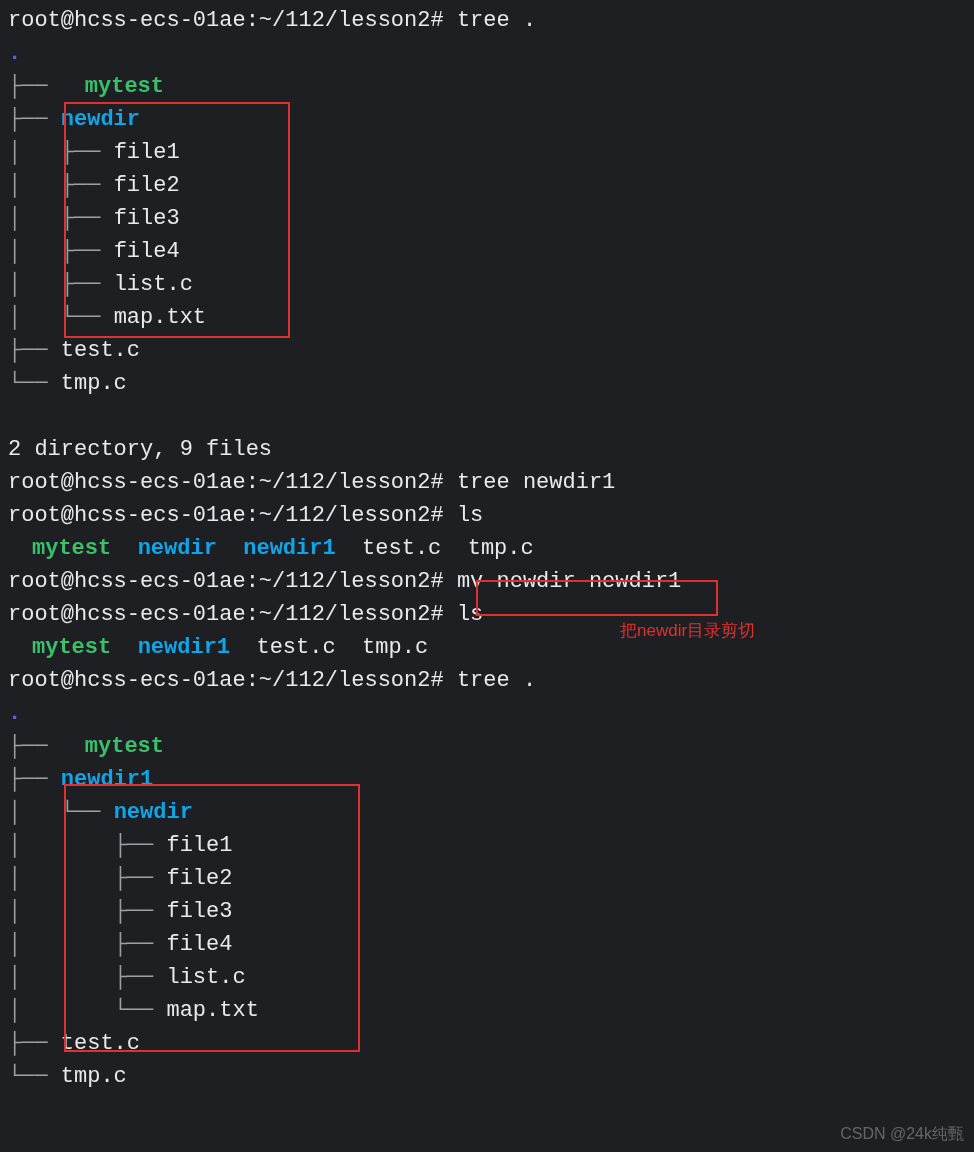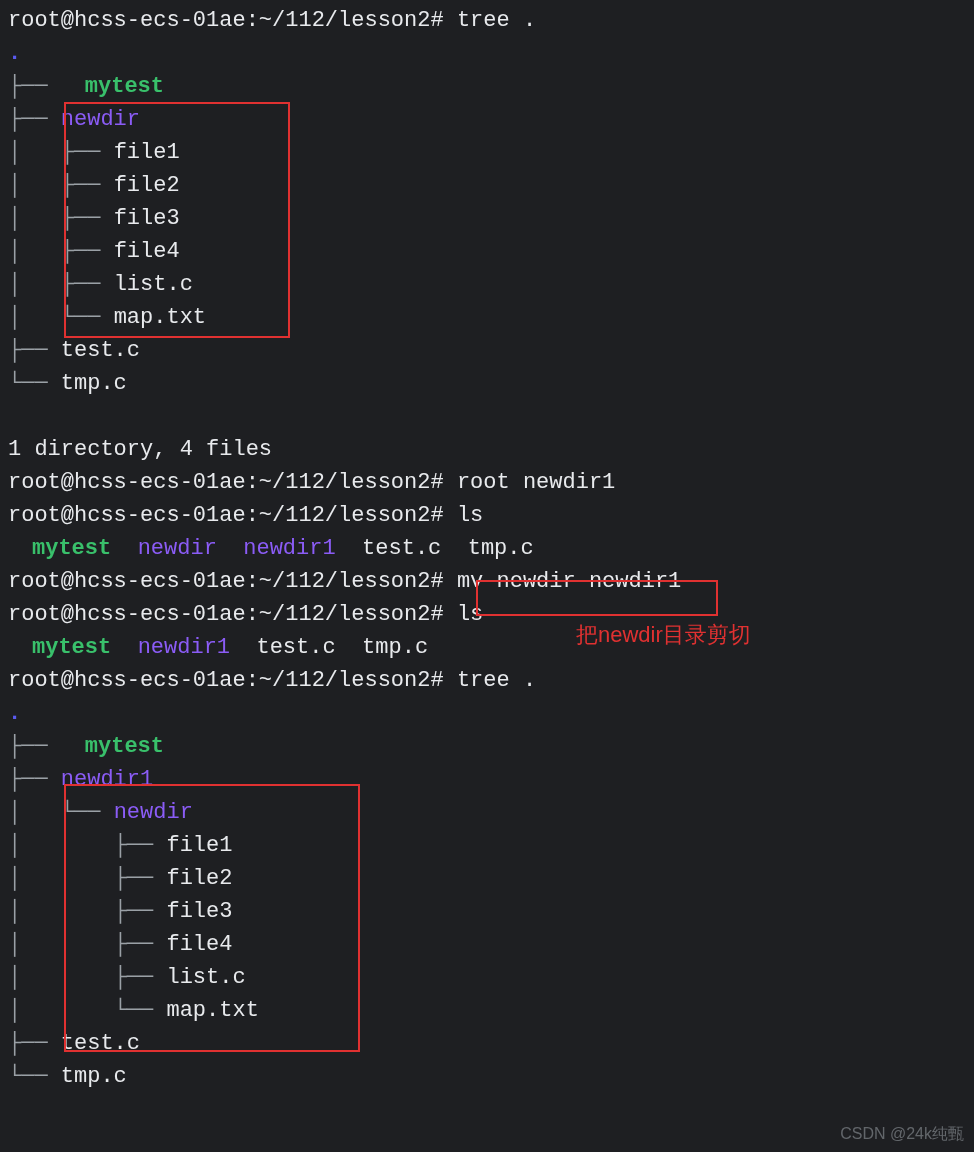--- a/index.html
+++ b/index.html
@@ -13,35 +13,36 @@
     width: 974px;
     height: 1152px;
     overflow: hidden;
     position: relative;
   }
   .terminal {
     white-space: pre;
     padding: 4px 8px 8px 8px;
   }
   .green  { color: #39c06b; font-weight: bold; padding-left: 24px; }
-  .blue   { color: #8b5cf6; font-weight: normal; }
+  .blue   { color: #0ea5e9; font-weight: bold; }
   .gray   { color: #9aa0a6; }
   .white  { color: #e8eaed; }
   .dot    { color: #5a5af0; font-weight: bold; }
   .box {
     position: absolute;
     border: 2px solid #e03131;
     pointer-events: none;
   }
   .anno {
     position: absolute;
     color: #e03131;
-    font-size: 22px;
+    font-size: 17px;
     font-family: sans-serif, "SimSun";
     line-height: 1.5;
+    margin-left: 44px;
   }
   .watermark {
     position: absolute;
     right: 10px;
     bottom: 6px;
     color: #9aa0a6;
     opacity: 0.55;
     font-size: 16px;
     font-family: sans-serif;
     text-align: right;
@@ -56,22 +57,22 @@
 <span class="gray">├── </span><span class="blue">newdir</span>
 <span class="gray"><span>│   </span><span>├── </span></span><span class="white">file1</span>
 <span class="gray"><span>│   </span><span>├── </span></span><span class="white">file2</span>
 <span class="gray"><span>│   </span><span>├── </span></span><span class="white">file3</span>
 <span class="gray"><span>│   </span><span>├── </span></span><span class="white">file4</span>
 <span class="gray"><span>│   </span><span>├── </span></span><span class="white">list.c</span>
 <span class="gray"><span>│   </span><span>└── </span></span><span class="white">map.txt</span>
 <span class="gray">├── </span><span class="white">test.c</span>
 <span class="gray">└── </span><span class="white">tmp.c</span>
 
-<span class="white">1 directory, 4 files</span>
-<span class="white"><span>root@hcss-ecs-01ae:~/112/lesson2#</span> <span>root newdir1</span></span>
+<span class="white">2 directory, 9 files</span>
+<span class="white"><span>root@hcss-ecs-01ae:~/112/lesson2#</span> <span>tree newdir1</span></span>
 <span class="white"><span>root@hcss-ecs-01ae:~/112/lesson2#</span> <span>ls</span></span>
 <span class="green">mytest</span>  <span class="blue">newdir</span>  <span class="blue">newdir1</span>  <span class="white">test.c</span>  <span class="white">tmp.c</span>
 <span class="white"><span>root@hcss-ecs-01ae:~/112/lesson2#</span> <span>mv newdir newdir1</span></span>
 <span class="white"><span>root@hcss-ecs-01ae:~/112/lesson2#</span> <span>ls</span></span>
 <span class="green">mytest</span>  <span class="blue">newdir1</span>  <span class="white">test.c</span>  <span class="white">tmp.c</span>
 <span class="white"><span>root@hcss-ecs-01ae:~/112/lesson2#</span> <span>tree .</span></span>
 <span class="dot">.</span>
 <span class="gray">├── </span><span class="green">mytest</span>
 <span class="gray">├── </span><span class="blue">newdir1</span>
 <span class="gray"><span>│   </span><span>└── </span></span><span class="blue">newdir</span>

